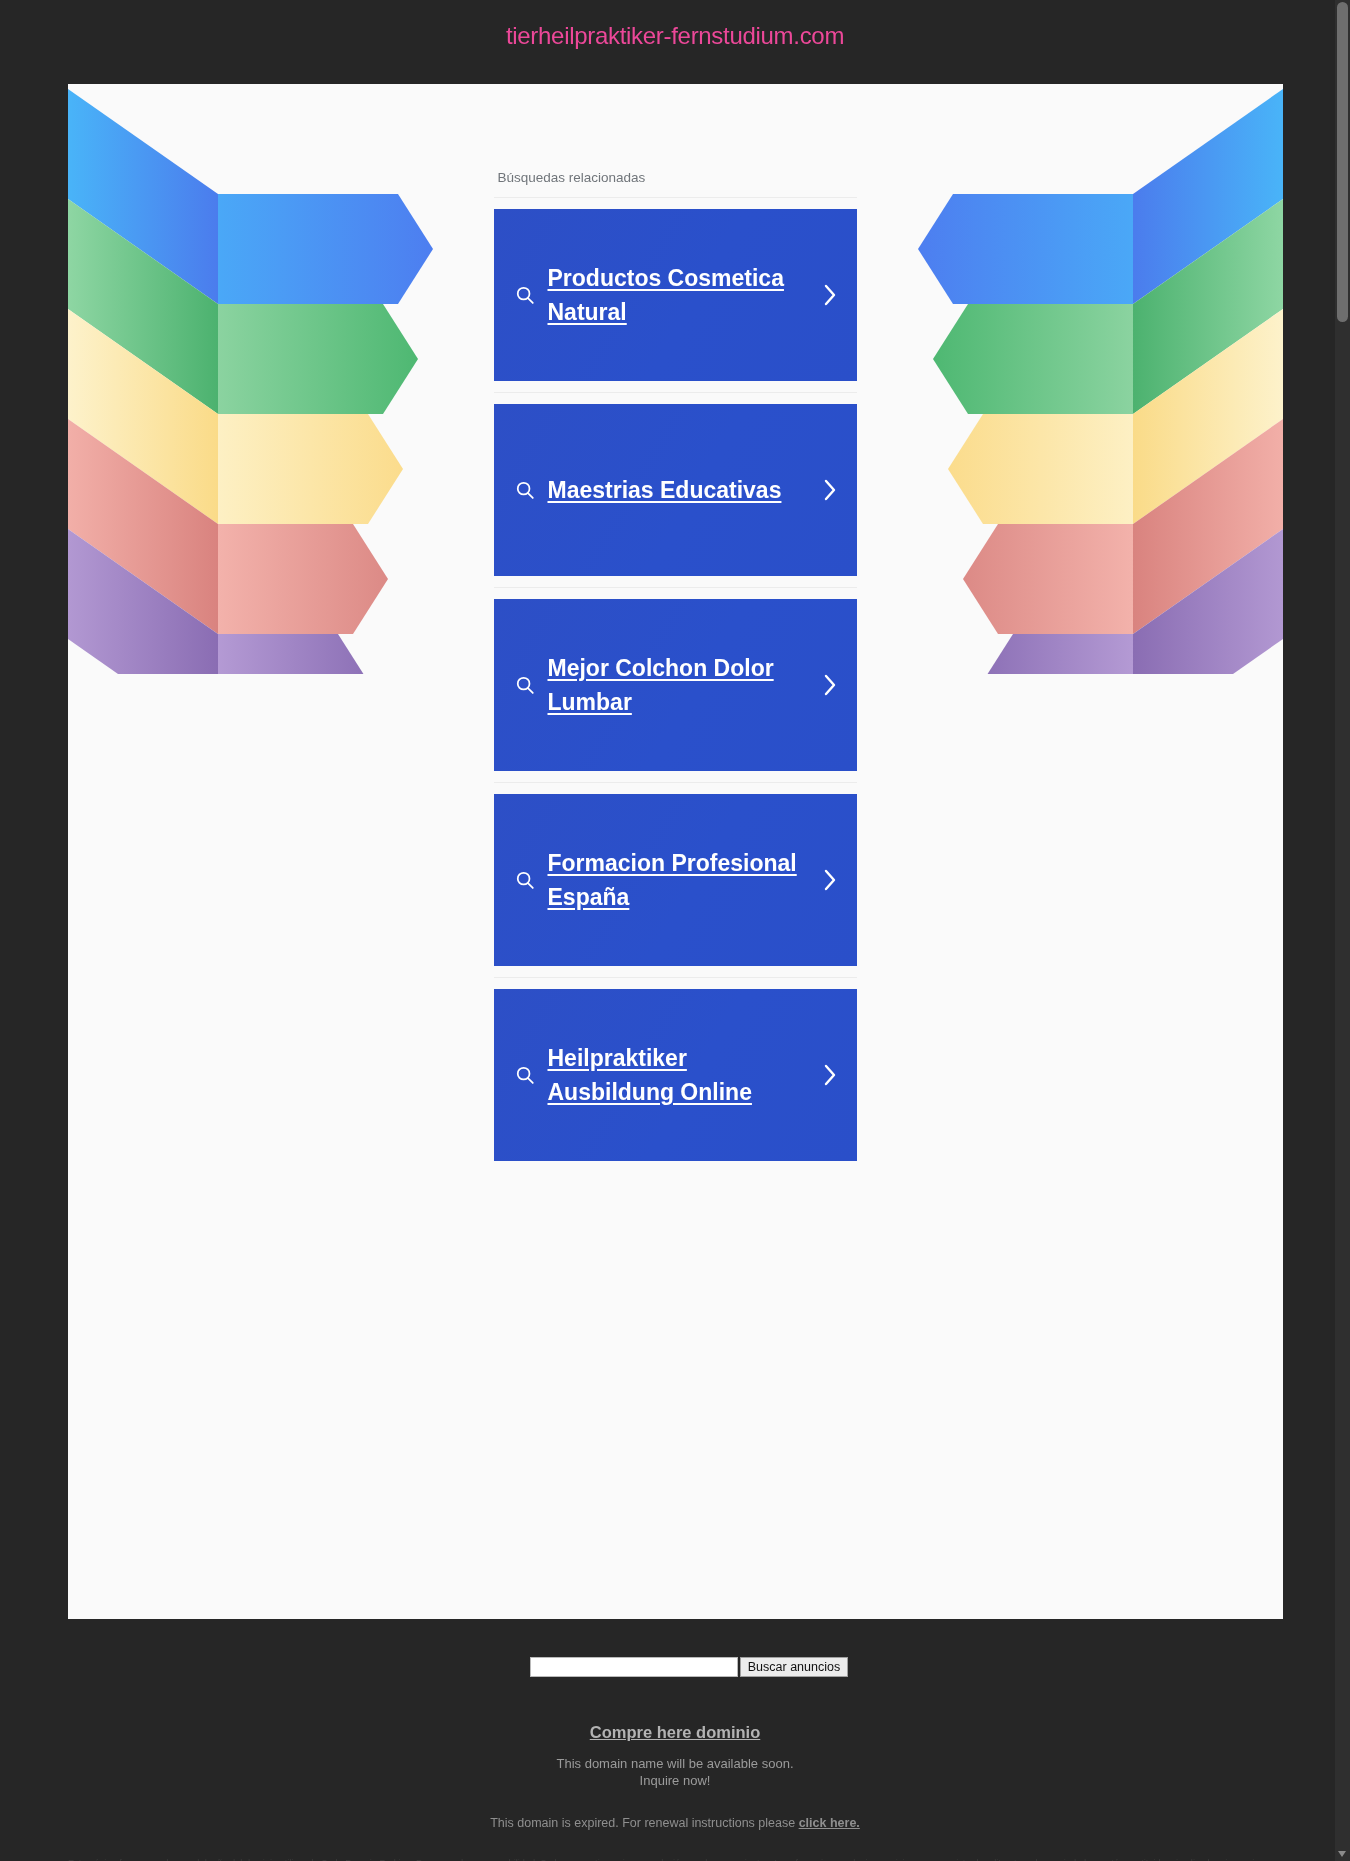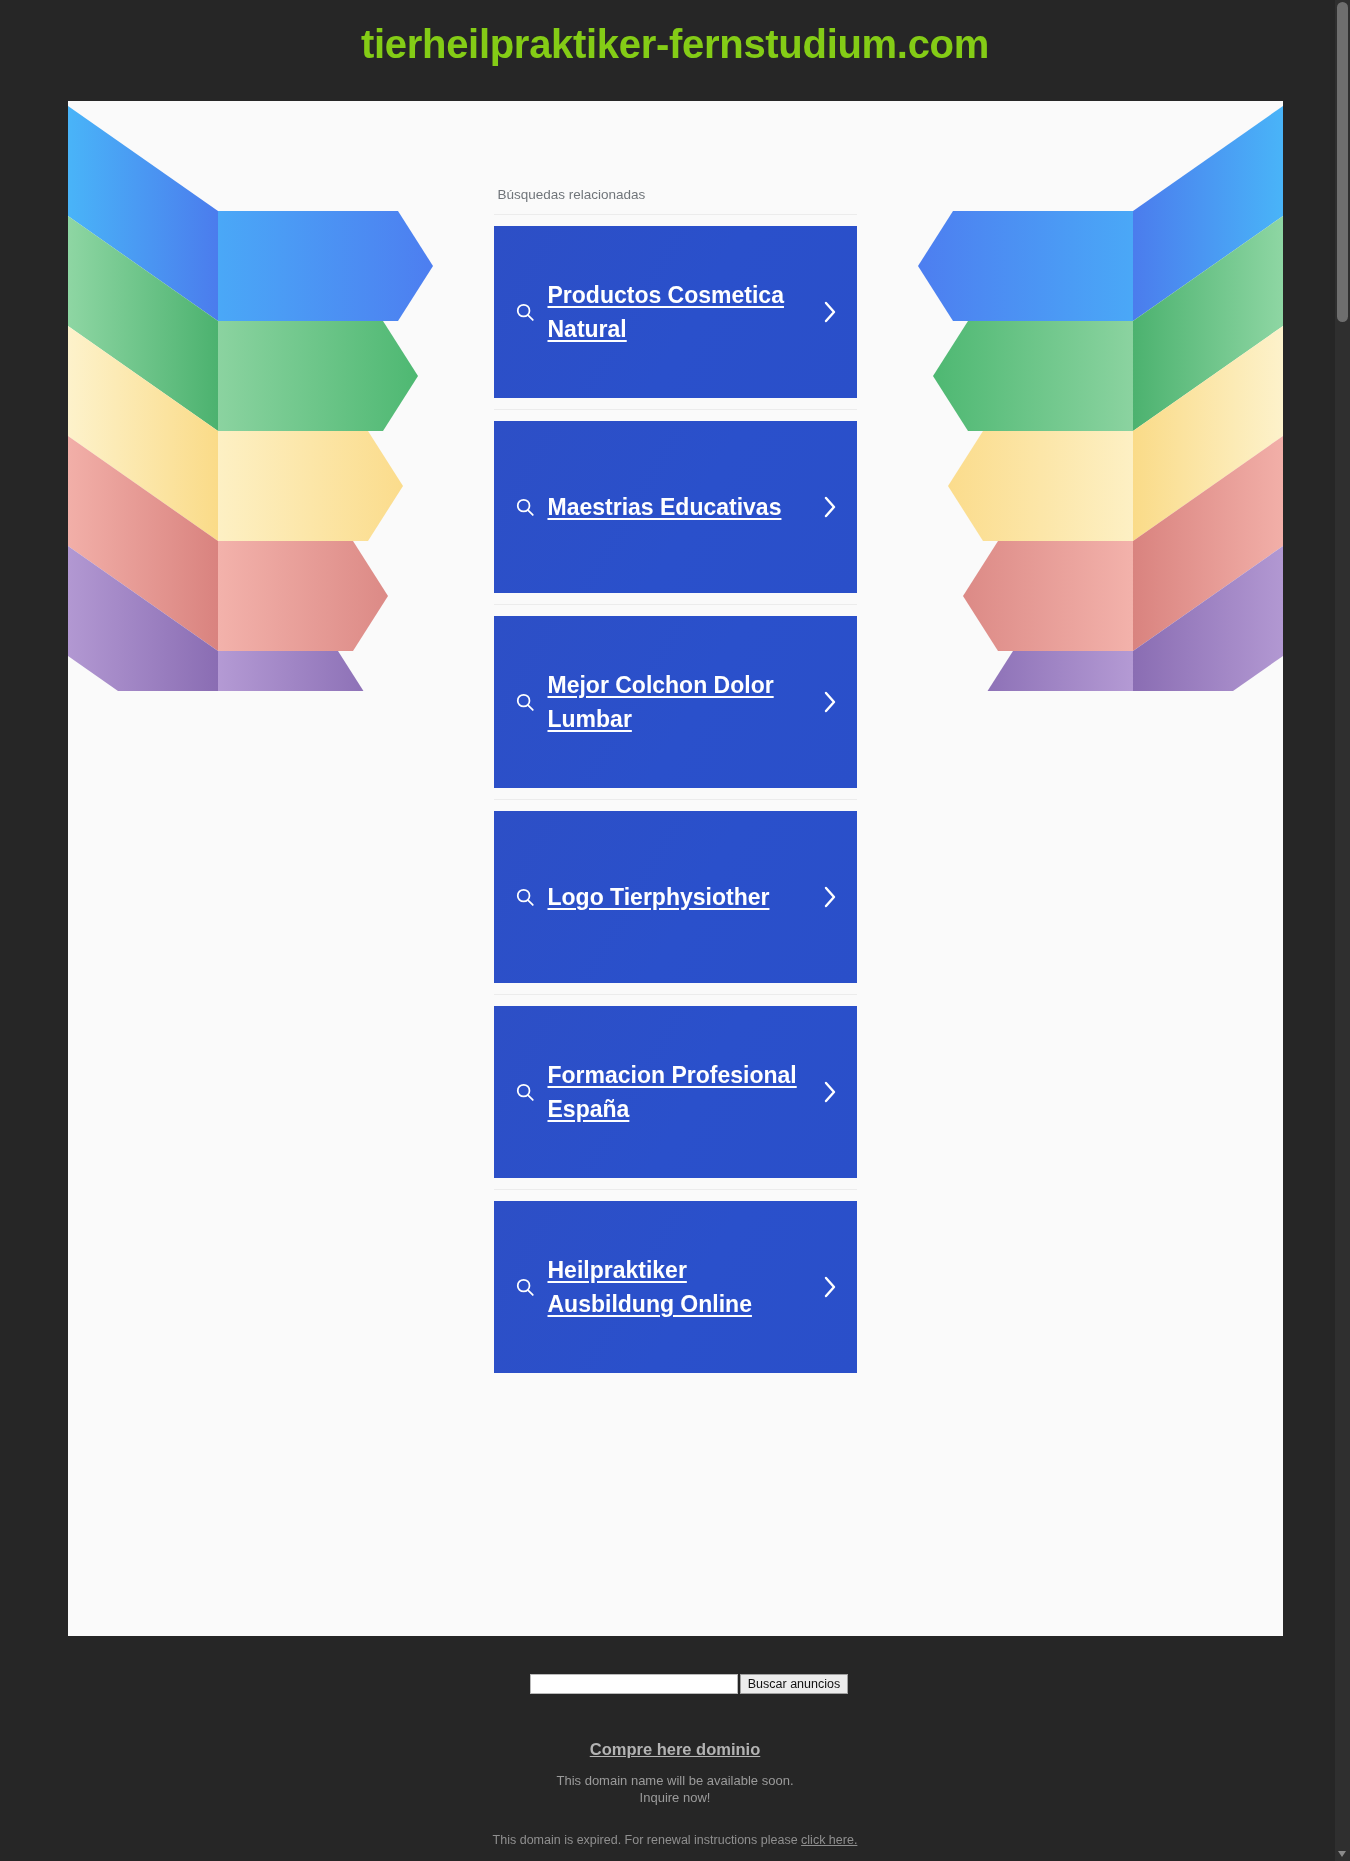--- a/index.html
+++ b/index.html
@@ -10,23 +10,23 @@
   }
   body {
     width: 1350px; height: 1861px;
     position: relative;
     overflow: hidden;
   }
 
   
   .domain-title {
     text-align: center;
-    color: #84cc16;
-    font-size: 40px;
-    font-weight: bold;
+    color: #ec4899;
+    font-size: 24px;
+    font-weight: normal;
     letter-spacing: -0.3px;
     padding-top: 22px;
     padding-bottom: 18px;
     user-select: none;
   }
 
   
   .stage {
     position: relative;
     margin: 16px auto;
@@ -155,20 +155,21 @@
   }
   .expired-text {
     margin-top: 26px;
     color: #8f8f8f;
     font-size: 12.5px;
   }
   .expired-text a {
     color: #8f8f8f;
     text-decoration: underline;
     cursor: pointer;
+    font-weight: bold;
   }
   .fineprint {
     margin-top: 26px;
     padding: 0 68px;
     color: #3b3b3b;
     font-size: 9.2px;
     line-height: 1.6;
     text-align: justify;
   }
   .fineprint a {
@@ -330,62 +331,46 @@
         </span>
         <span class="ad-text">Mejor Colchon Dolor Lumbar</span>
         <span class="ad-chevron">
           <svg width="18" height="26" viewBox="0 0 18 26" fill="none" stroke="#ffffff" stroke-width="2.4" stroke-linecap="round" stroke-linejoin="round">
             <polyline points="5,4 13,13 5,22"></polyline>
           </svg>
         </span>
       </div>
     </div>
 
+
     <div class="ad-card-wrap">
       <div class="ad-card">
         <span class="ad-search-icon">
           <svg width="22" height="22" viewBox="0 0 24 24" fill="none" stroke="#ffffff" stroke-width="1.9" stroke-linecap="round">
             <circle cx="10.5" cy="10.5" r="6.4"></circle>
               <line x1="15.2" y1="15.4" x2="20.5" y2="20.7"></line>
           </svg>
         </span>
-        <span class="ad-text">Logo Tierphysiother</span>
+        <span class="ad-text">Formacion Profesional España</span>
         <span class="ad-chevron">
           <svg width="18" height="26" viewBox="0 0 18 26" fill="none" stroke="#ffffff" stroke-width="2.4" stroke-linecap="round" stroke-linejoin="round">
             <polyline points="5,4 13,13 5,22"></polyline>
           </svg>
         </span>
       </div>
     </div>
 
     <div class="ad-card-wrap">
       <div class="ad-card">
         <span class="ad-search-icon">
           <svg width="22" height="22" viewBox="0 0 24 24" fill="none" stroke="#ffffff" stroke-width="1.9" stroke-linecap="round">
             <circle cx="10.5" cy="10.5" r="6.4"></circle>
               <line x1="15.2" y1="15.4" x2="20.5" y2="20.7"></line>
           </svg>
         </span>
-        <span class="ad-text">Formacion Profesional España</span>
-        <span class="ad-chevron">
-          <svg width="18" height="26" viewBox="0 0 18 26" fill="none" stroke="#ffffff" stroke-width="2.4" stroke-linecap="round" stroke-linejoin="round">
-            <polyline points="5,4 13,13 5,22"></polyline>
-          </svg>
-        </span>
-      </div>
-    </div>
-
-    <div class="ad-card-wrap">
-      <div class="ad-card">
-        <span class="ad-search-icon">
-          <svg width="22" height="22" viewBox="0 0 24 24" fill="none" stroke="#ffffff" stroke-width="1.9" stroke-linecap="round">
-            <circle cx="10.5" cy="10.5" r="6.4"></circle>
-              <line x1="15.2" y1="15.4" x2="20.5" y2="20.7"></line>
-          </svg>
-        </span>
         <span class="ad-text">Heilpraktiker Ausbildung Online</span>
         <span class="ad-chevron">
           <svg width="18" height="26" viewBox="0 0 18 26" fill="none" stroke="#ffffff" stroke-width="2.4" stroke-linecap="round" stroke-linejoin="round">
             <polyline points="5,4 13,13 5,22"></polyline>
           </svg>
         </span>
       </div>
     </div>
   </div>
 </div>

